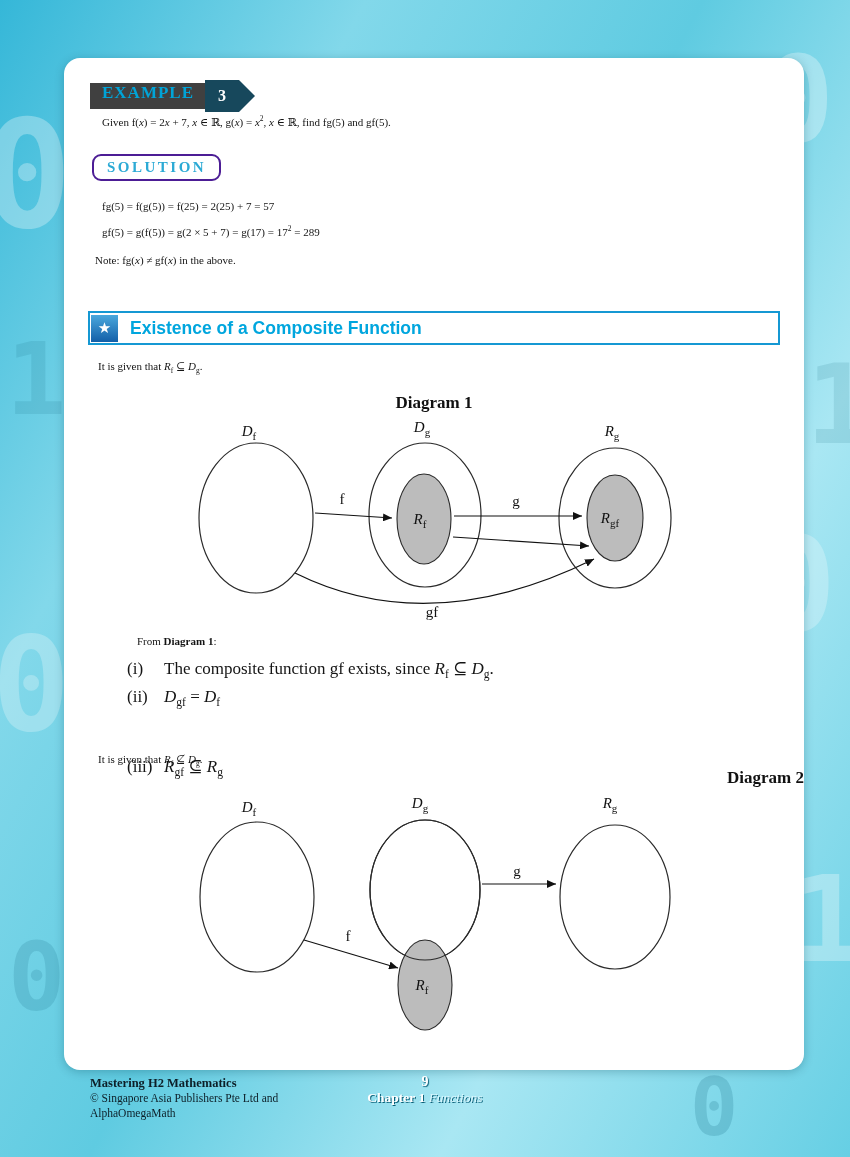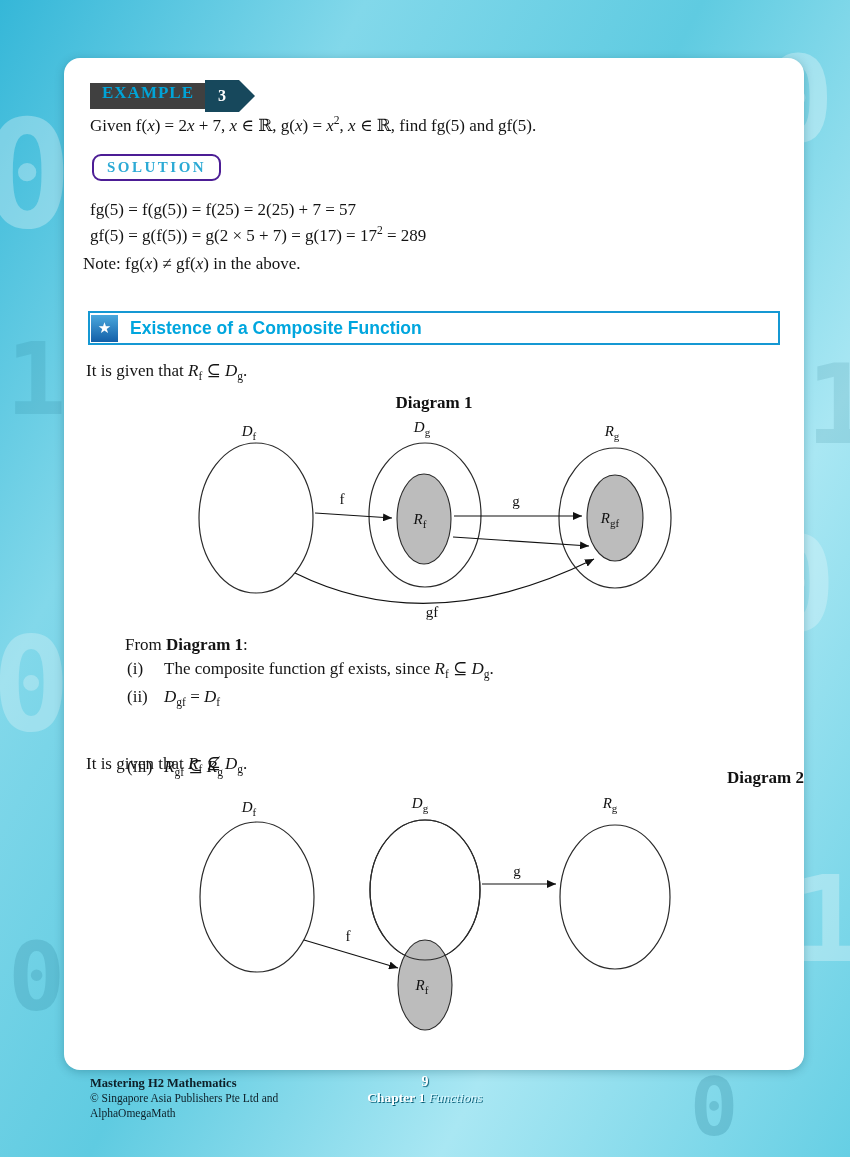--- a/index.html
+++ b/index.html
@@ -35,21 +35,21 @@
     background: #404040; color: #00a4d8; font-weight: bold; font-size: 17px;
     letter-spacing: 1px; padding: 0 14px 0 12px; height: 26px; display: flex; align-items: flex-start;
   }
   .example-arrow {
     margin-left: -3px; width: 50px; height: 32px; background: #17485c;
     clip-path: polygon(0 0, 68% 0, 100% 50%, 68% 100%, 0 100%);
     color: #fff; font-weight: bold; font-size: 16px;
     display: flex; align-items: center; padding-left: 13px;
   }
 
-  .text { position: absolute; font-size: 17px; color: #141414; }
+  .text { position: absolute; font-size: 11px; color: #141414; margin-left: 12px; }
   sub { font-size: 68%; }
   sup { font-size: 68%; }
 
   .given  { left: 26px; top: 56px;  width: 690px; }
   .solution-badge {
     position: absolute; left: 28px; top: 96px;
     border: 2px solid #4c1d95; border-radius: 9px; color: #2caad5;
     font-weight: bold; font-size: 15px; letter-spacing: 2.5px; padding: 3px 13px;
   }
   .sol1 { left: 26px; top: 142px; }

